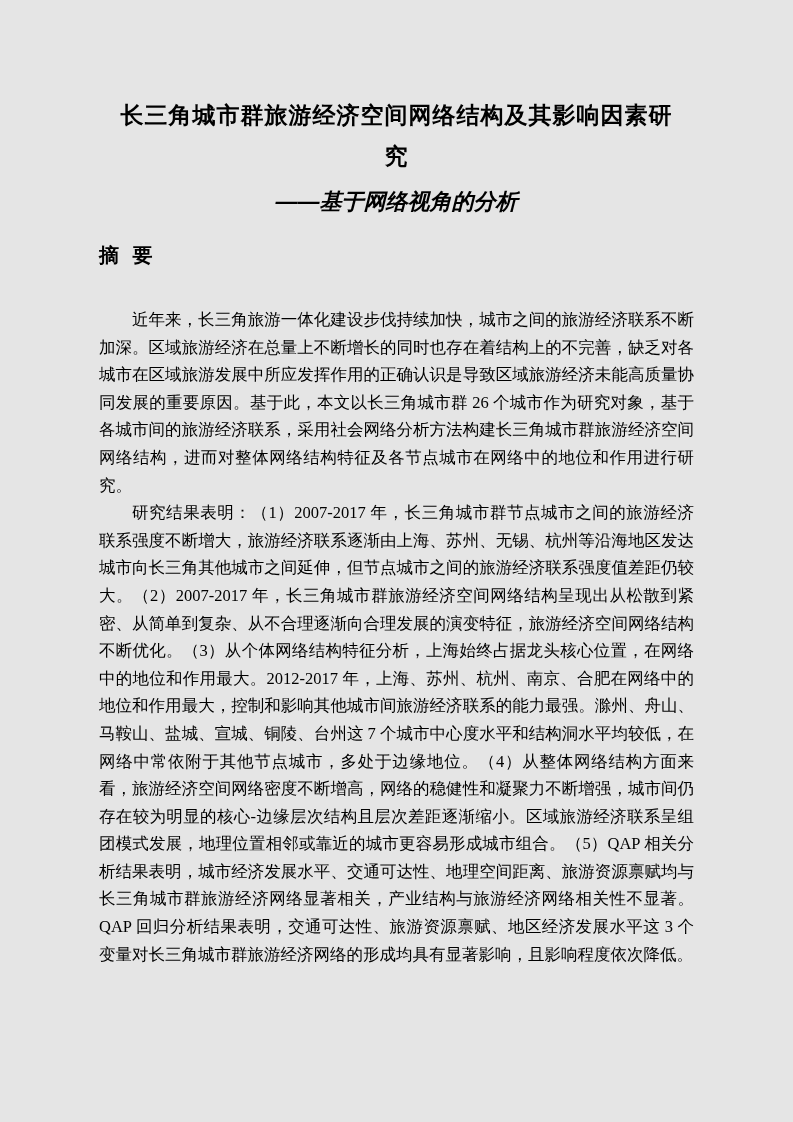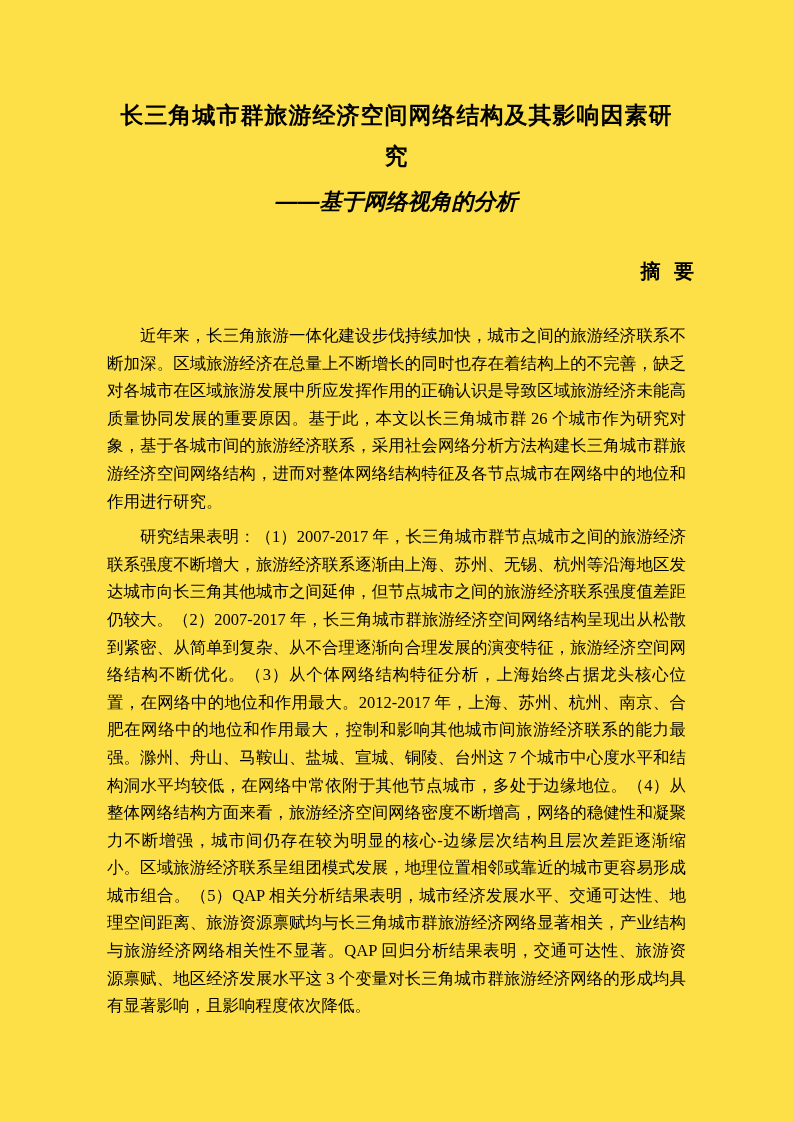--- a/index.html
+++ b/index.html
@@ -5,21 +5,21 @@
   html, body {
     margin: 0;
     padding: 0;
     background: #ffffff;
   }
   .page {
     position: relative;
     width: 793px;
     height: 1122px;
     margin: 0 auto;
-    background: #fde047;
+    background: #e5e5e5;
     color: #000000;
     box-sizing: border-box;
     padding: 95px 99px 0 99px;
     overflow: hidden;
     font-family: "Liberation Serif", "DejaVu Serif", serif;
   }
   .doc-title {
     font-family: "Liberation Sans", "DejaVu Sans", sans-serif;
     font-size: 23px;
     font-weight: 700;
@@ -34,33 +34,33 @@
     line-height: 41px;
     text-align: center;
     margin-top: 4px;
     font-style: italic;
   }
   .abstract-heading {
     font-family: "Liberation Sans", "DejaVu Sans", sans-serif;
     font-size: 20px;
     font-weight: 700;
     line-height: 30px;
-    text-align: right;
+    text-align: left;
     word-spacing: 8px;
-    margin-top: 34px;
+    margin-top: 18px;
   }
   .abstract-body {
     margin-top: 36px;
     font-size: 16.5px;
     line-height: 27.6px;
     text-align: justify;
     text-justify: inter-character;
   }
   .abstract-body p {
-    margin: 8px;
+    margin: 0;
     padding: 0;
     text-indent: 2em;
   }
 </style>
 </head>
 <body>
 
 <div class="page">
 
   <div class="doc-title">

